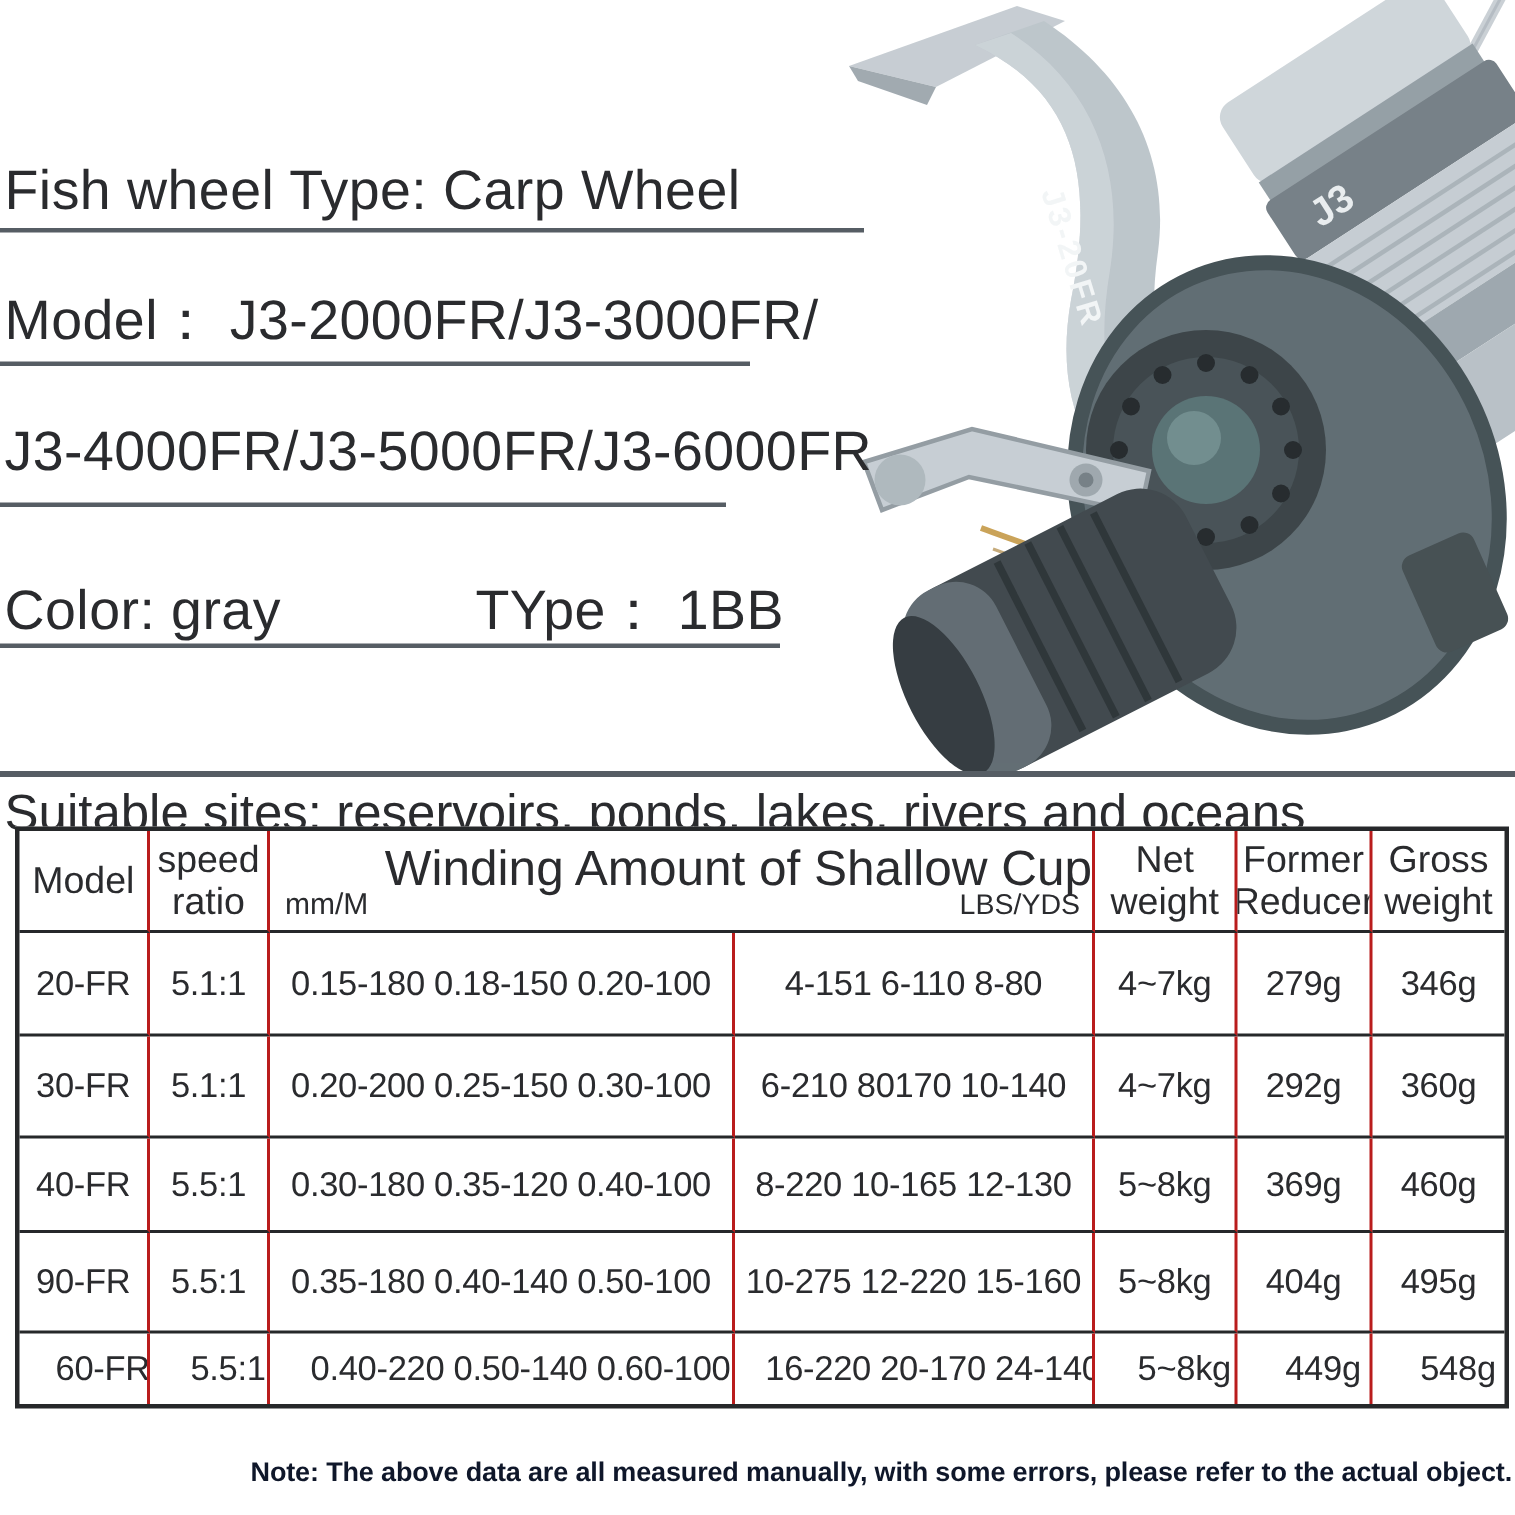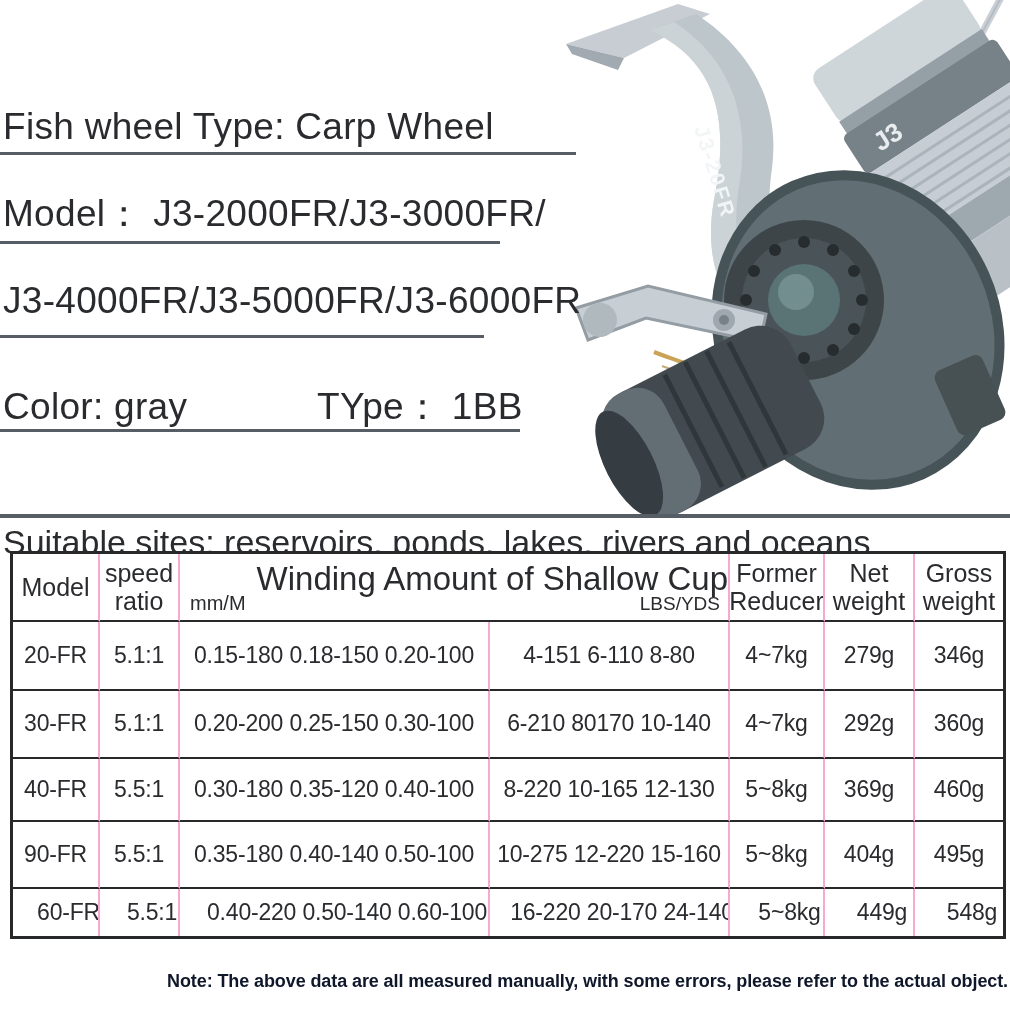--- a/index.html
+++ b/index.html
@@ -11,21 +11,21 @@
   .ul{position:absolute;left:0;background:#565d64;height:3px;}
   .suitable{font-size:34px;letter-spacing:0px;}
   
   .tbl{
     position:absolute;left:10px;top:551px;background:#fff;
     border:3px solid #26282a;display:grid;
     grid-template-columns:87px 80px 310px 240px 95px 90px 88px;
     grid-template-rows:68px 69px 68px 63px 67px 47px;
   }
   .cell{
-    border-right:2px solid #f9a8d4;border-bottom:2px solid #26282a;
+    border-right:2px solid #b91c1c;border-bottom:2px solid #26282a;
     display:flex;align-items:center;justify-content:center;text-align:center;
     font-size:23px;line-height:1.12;padding:0 2px;box-sizing:border-box;
     letter-spacing:-.2px;white-space:nowrap;overflow:hidden;
   }
   .hd{font-size:25px;letter-spacing:0;white-space:normal;}
   .winding{grid-column:3/5;position:relative;display:block;}
   .winding .w-title{position:absolute;top:7px;left:0;right:0;text-align:right;font-size:33px;}
   .winding .w-left{position:absolute;left:10px;bottom:6px;font-size:20px;}
   .winding .w-right{position:absolute;right:8px;bottom:6px;font-size:19px;}
   .nr{border-right:none;}
@@ -143,22 +143,22 @@
 
   <div class="tbl">
 
     <div class="cell hd">Model</div>
     <div class="cell hd">speed ratio</div>
     <div class="cell hd winding">
       <div class="w-title">Winding Amount of Shallow Cup</div>
       <div class="w-left">mm/M</div>
       <div class="w-right">LBS/YDS</div>
     </div>
+    <div class="cell hd">Net weight</div>
     <div class="cell hd">Former Reducer</div>
-    <div class="cell hd">Net weight</div>
     <div class="cell hd nr">Gross weight</div>
 
     <div class="cell">20-FR</div>
     <div class="cell">5.1:1</div>
     <div class="cell">0.15-180 0.18-150 0.20-100</div>
     <div class="cell">4-151 6-110 8-80</div>
     <div class="cell">4~7kg</div>
     <div class="cell">279g</div>
     <div class="cell nr">346g</div>
 

